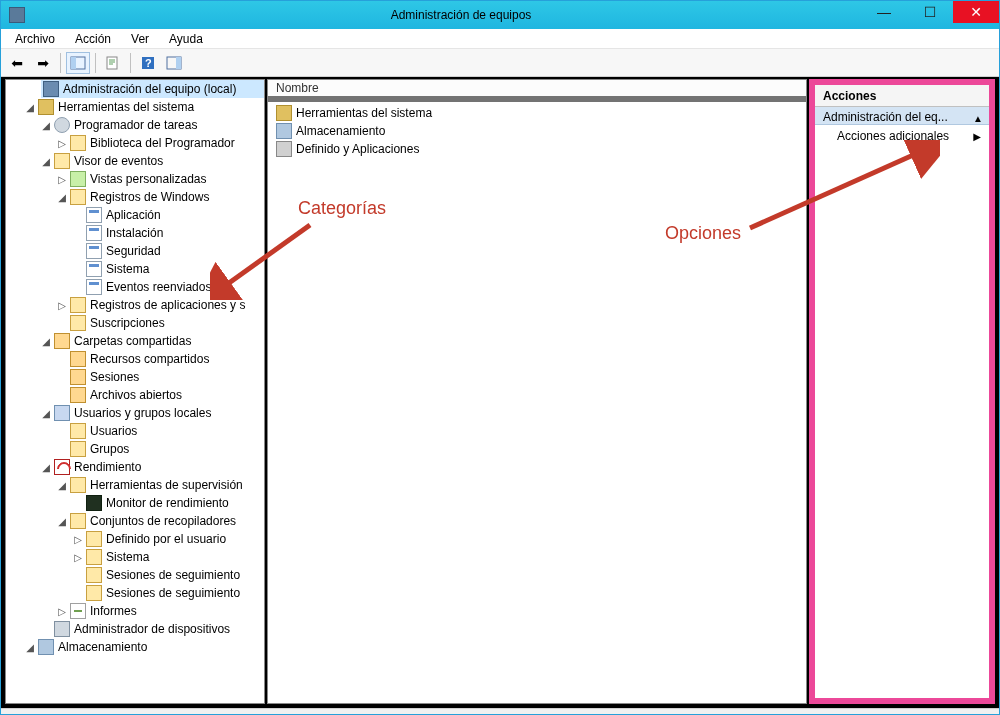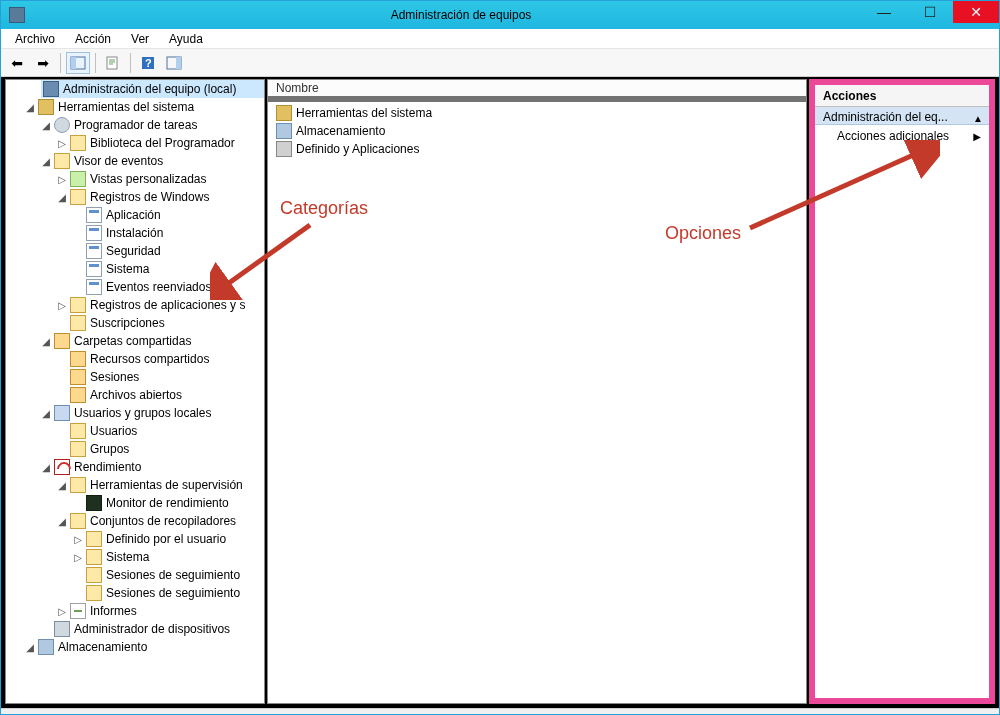--- a/index.html
+++ b/index.html
@@ -323,21 +323,21 @@
       </div>
       <div class="actions-item">
         <span>Acciones adicionales</span>
         <span class="arrow">▶</span>
       </div>
     </div>
   </div>
   <div class="statusbar"></div>
 </div>
 
-<div class="annot" style="left:280px; top:198px;">Categorías</div>
+<div class="annot" style="left:298px; top:198px;">Categorías</div>
 <svg class="arrow-svg" style="left:210px; top:220px;" width="110" height="80">
   <defs>
       <marker id="ah1" markerWidth="10" markerHeight="10" refX="2" refY="5" orient="auto">
         <path d="M0,0 L10,5 L0,10 Z" fill="#c33a2a"></path>
       </marker>
     </defs>
   <line x1="100" y1="5" x2="12" y2="68" stroke="#c33a2a" stroke-width="5" marker-end="url(#ah1)"></line>
 </svg>
 
 <div class="annot" style="left:665px; top:223px;">Opciones</div>

